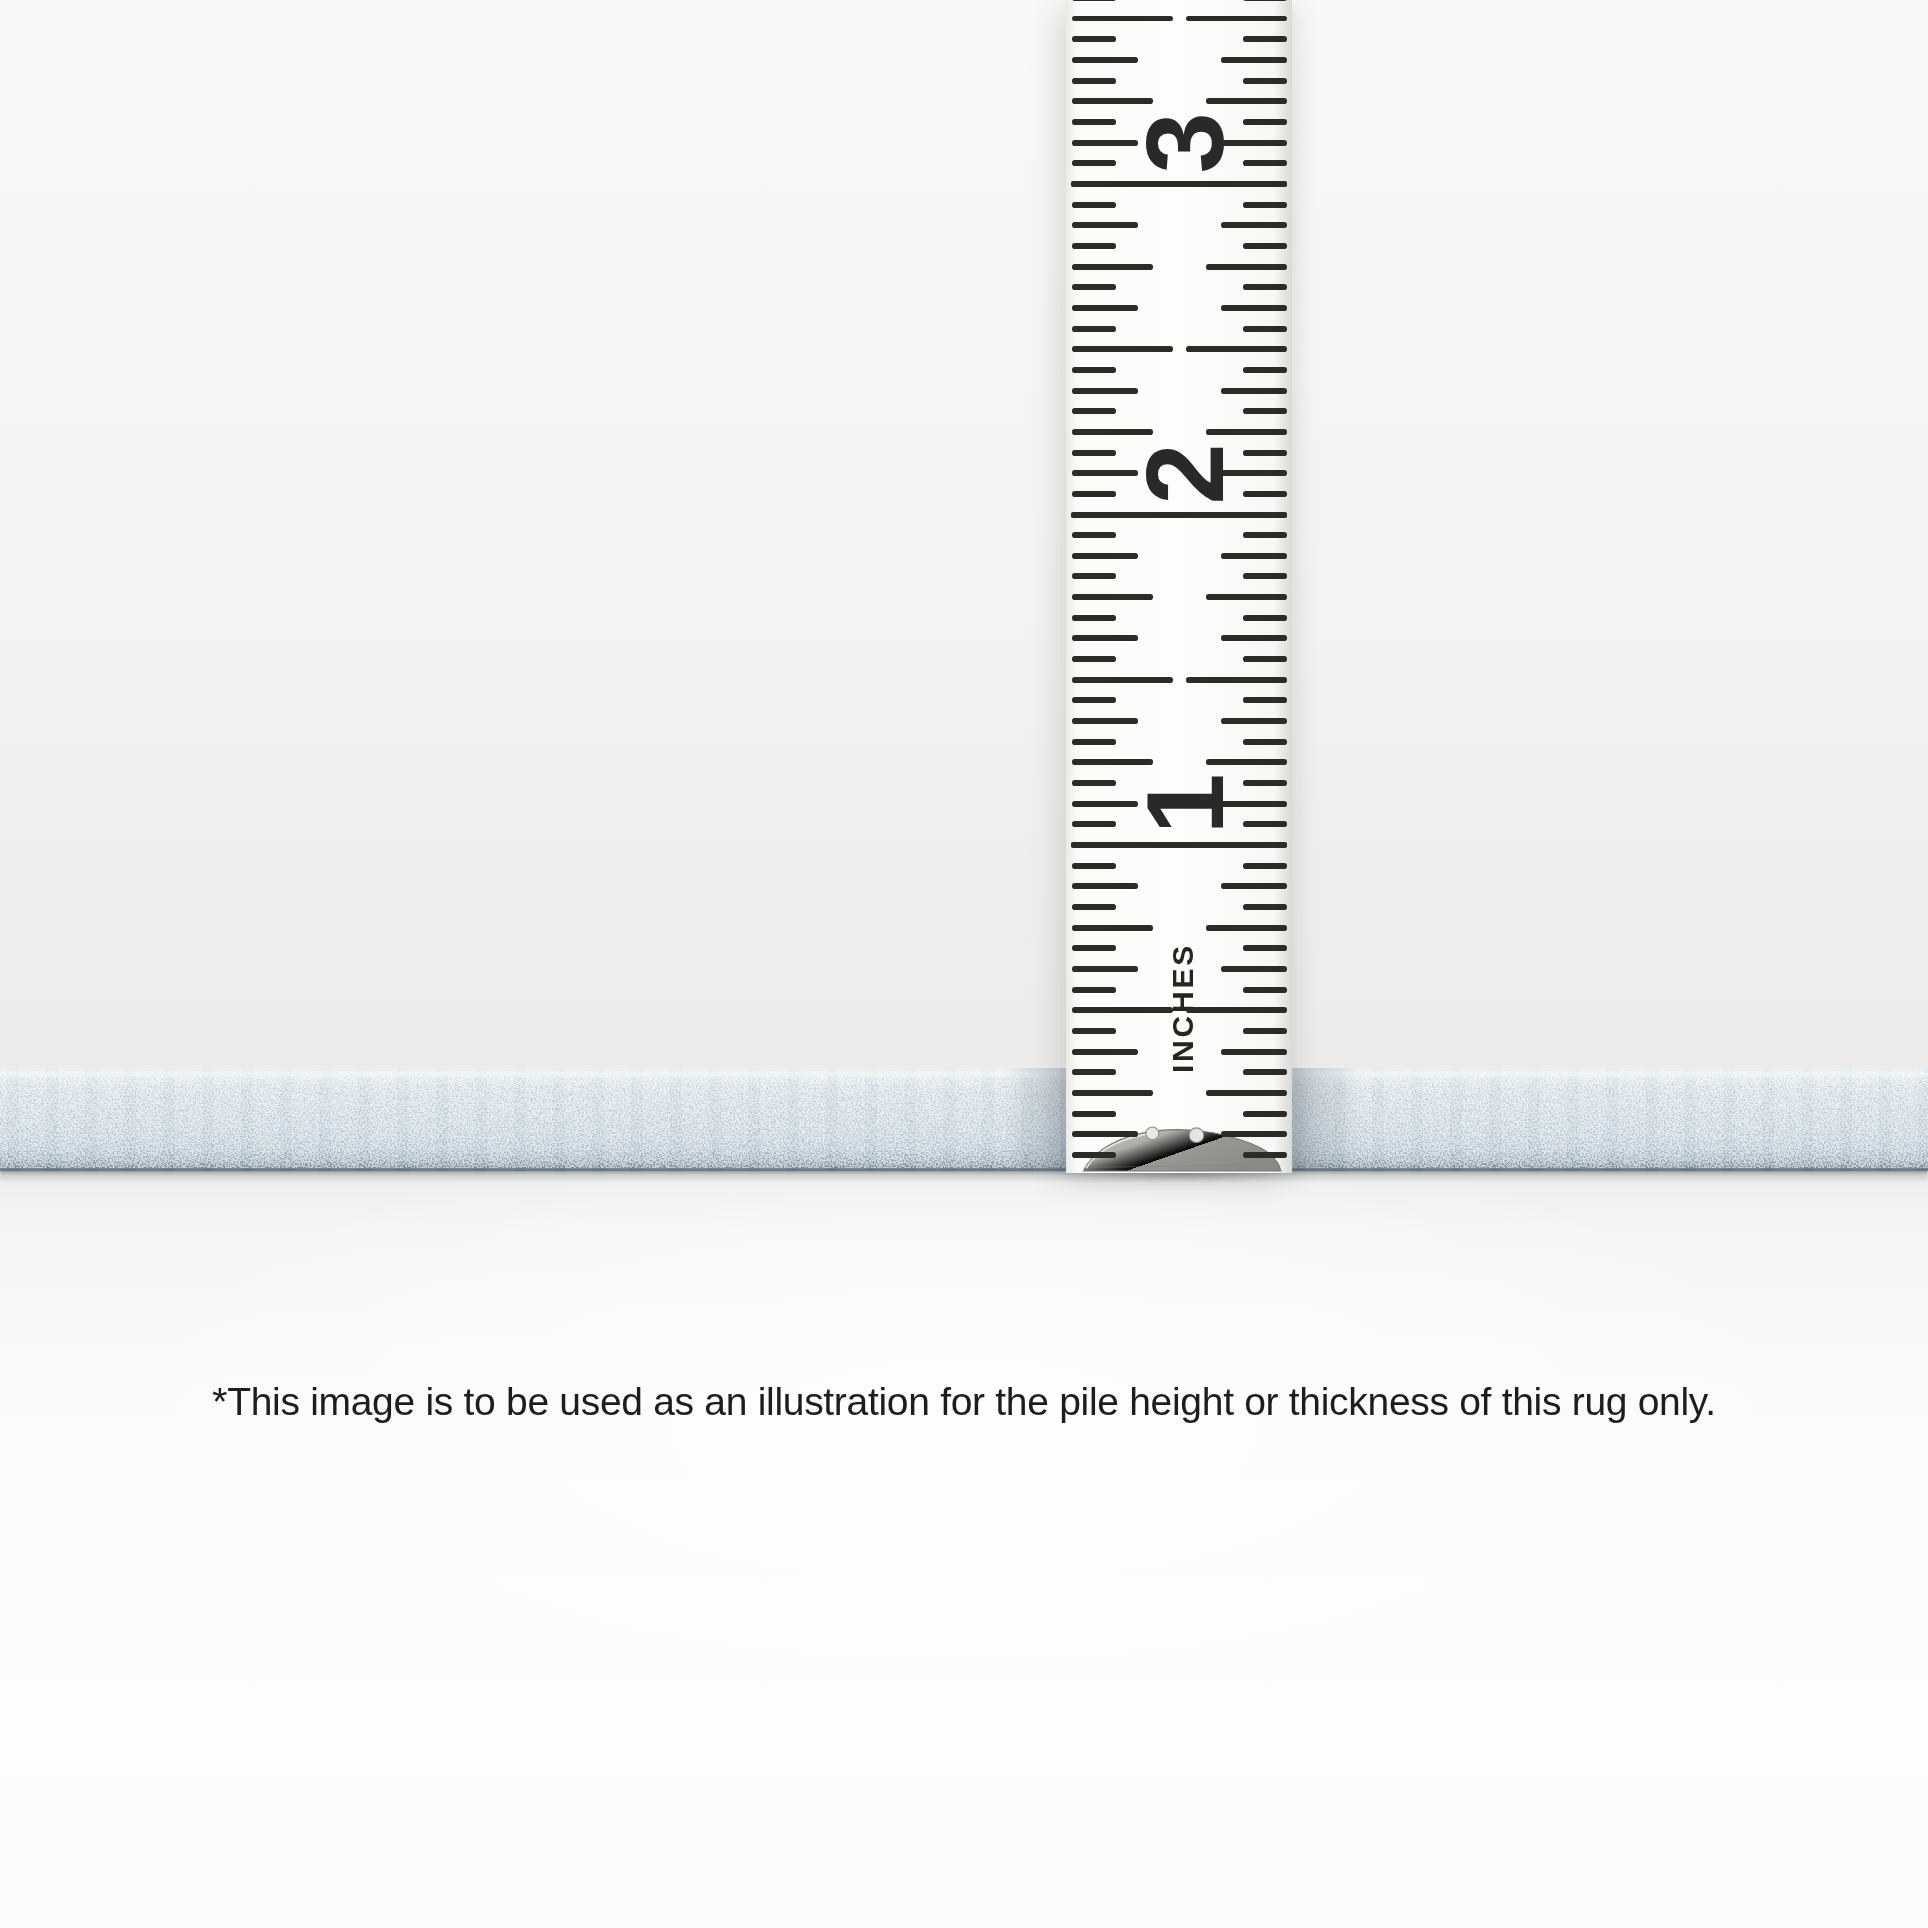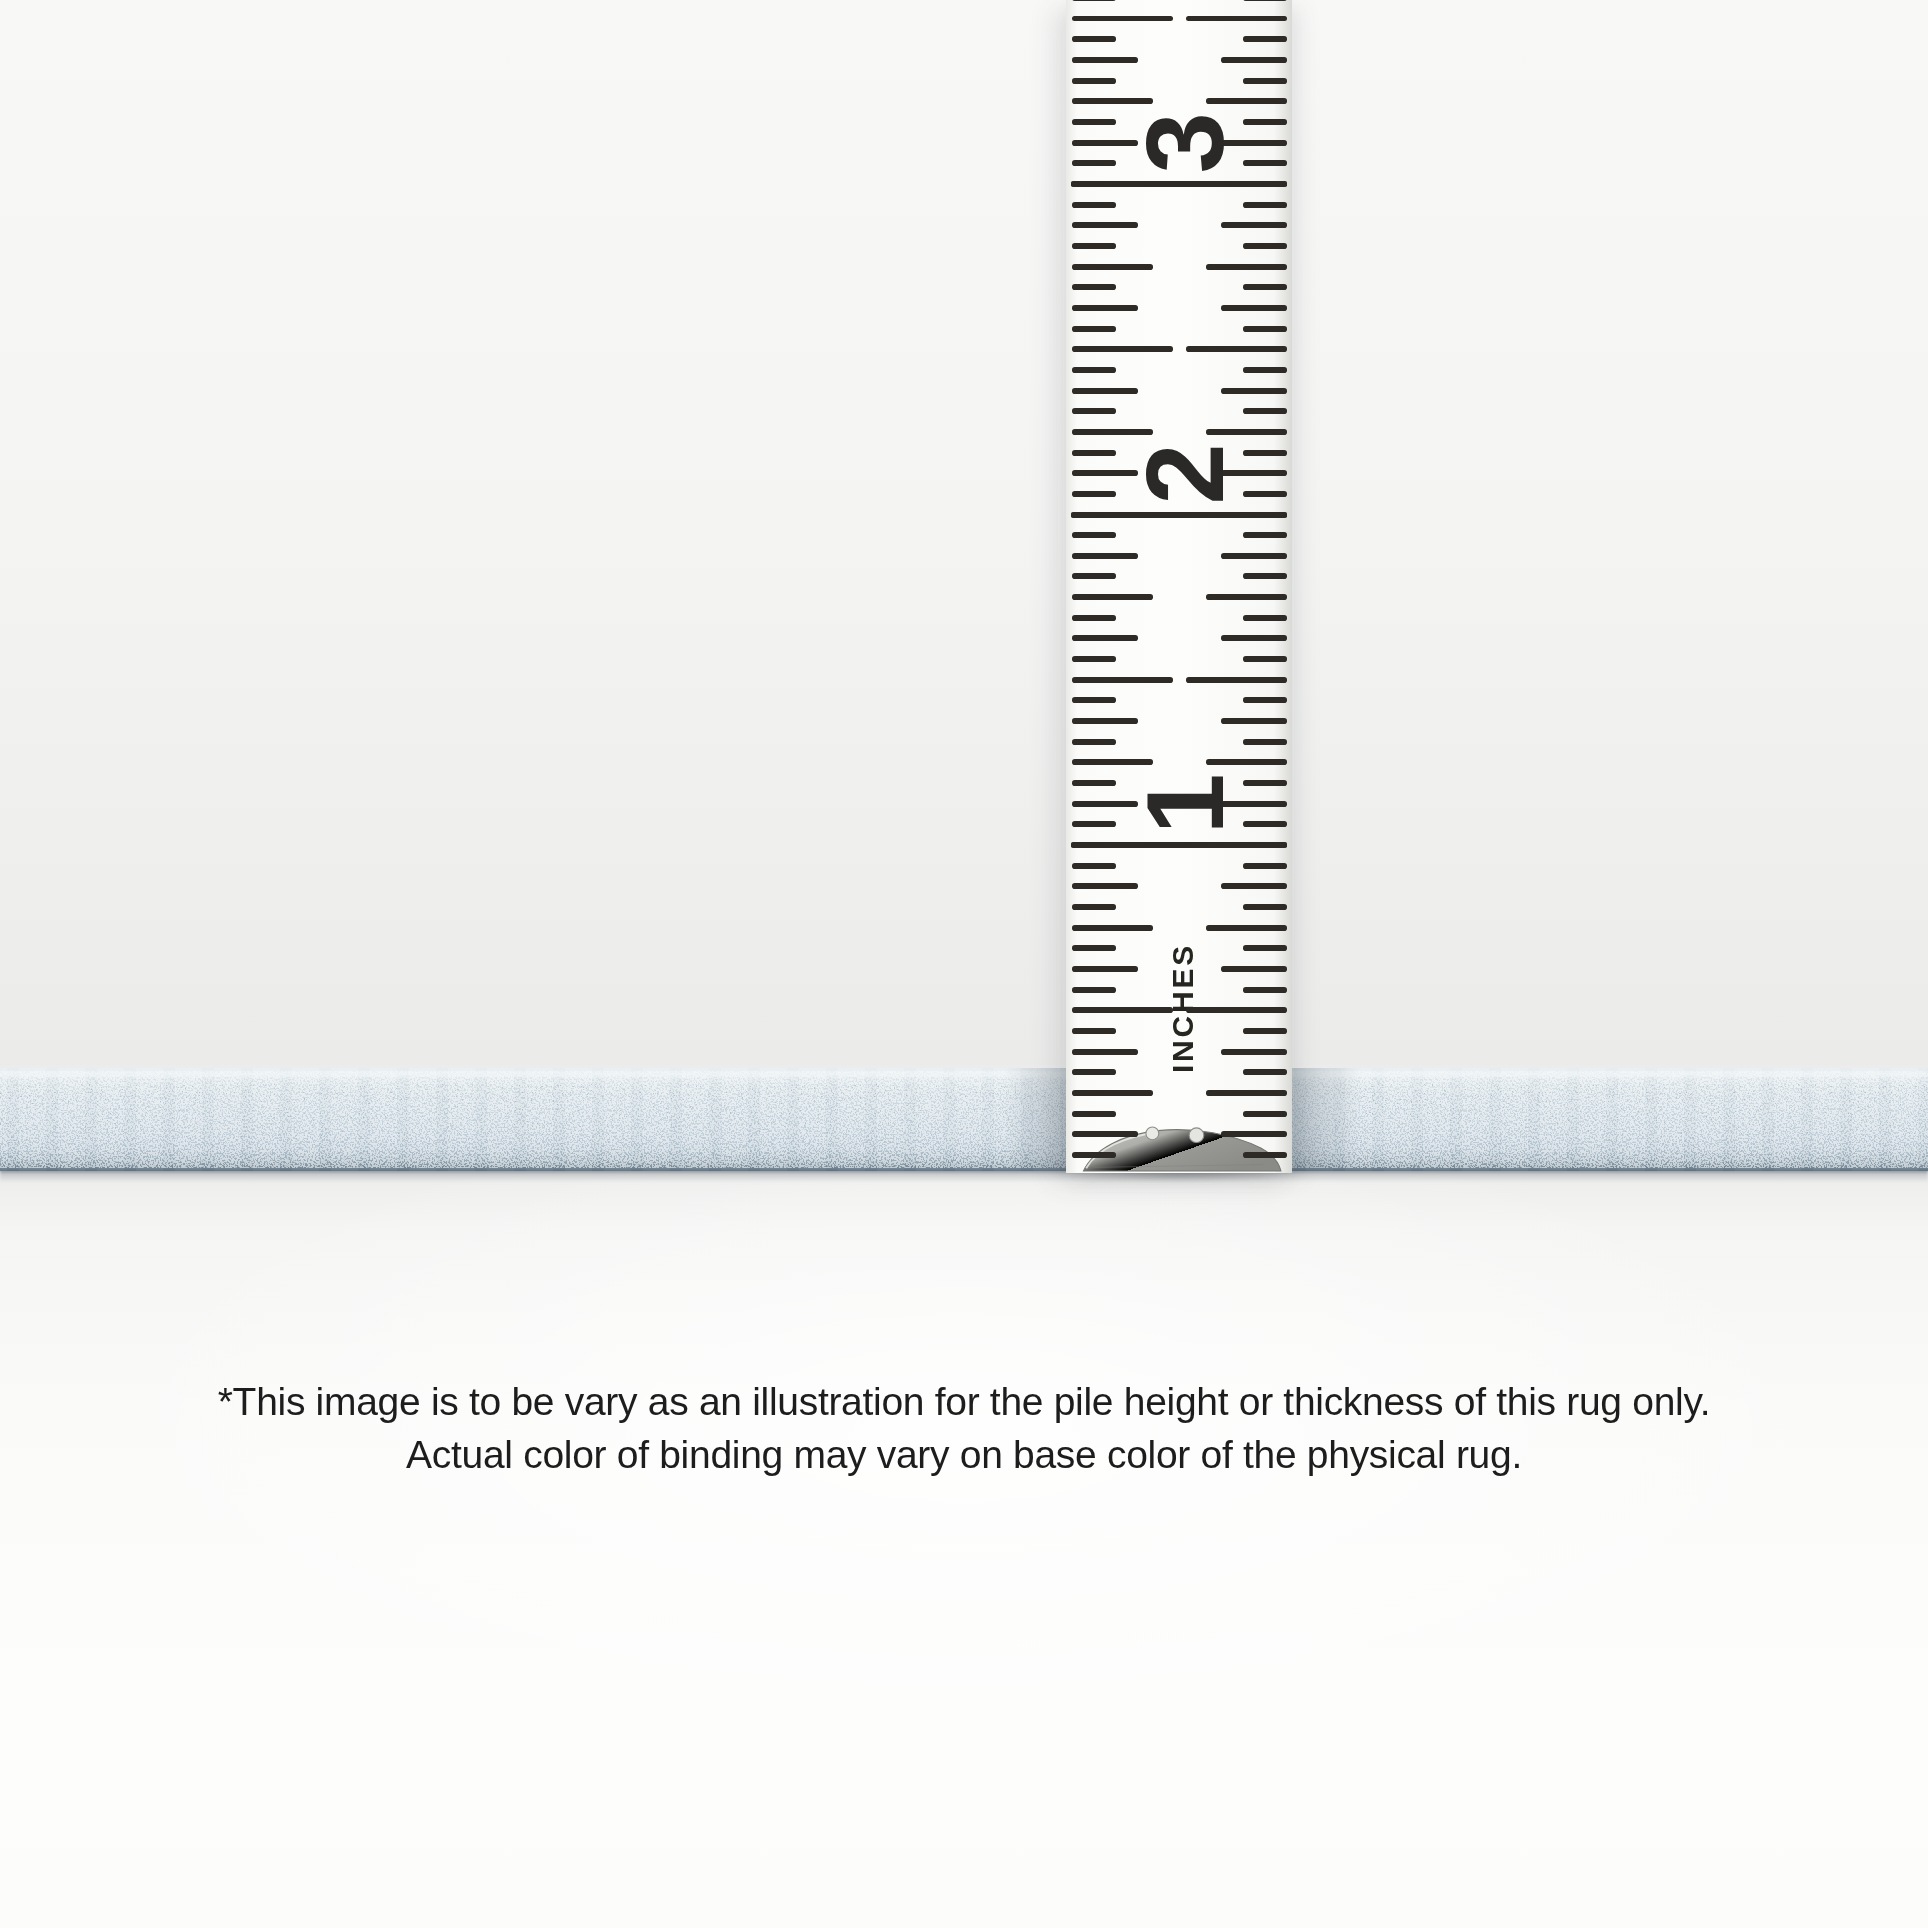--- a/index.html
+++ b/index.html
@@ -269,18 +269,17 @@
       </div>
       <div class="ruler-number" style="left: 119px; top: 474px;">
         <span>2</span>
       </div>
       <div class="ruler-number" style="left: 119px; top: 143px;">
         <span>3</span>
       </div>
     </div>
 
   <div class="caption">
-    <div>*This image is to be vary as an illustration for the pile height or thickness of this rug only.</div>
-    <div>Actual color of binding may vary on base color of the physical rug.</div>
+    <div>*This image is to be used as an illustration for the pile height or thickness of this rug only.</div>
   </div>
 
 </div>
 
 
 </body></html>

